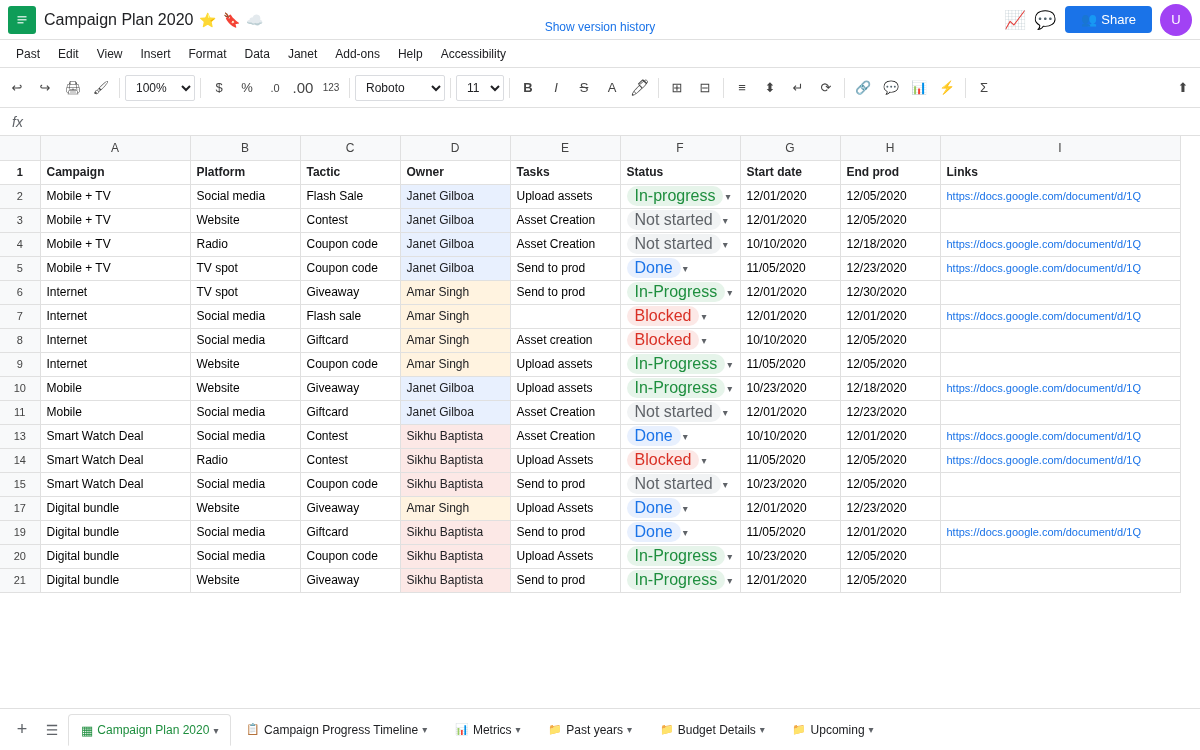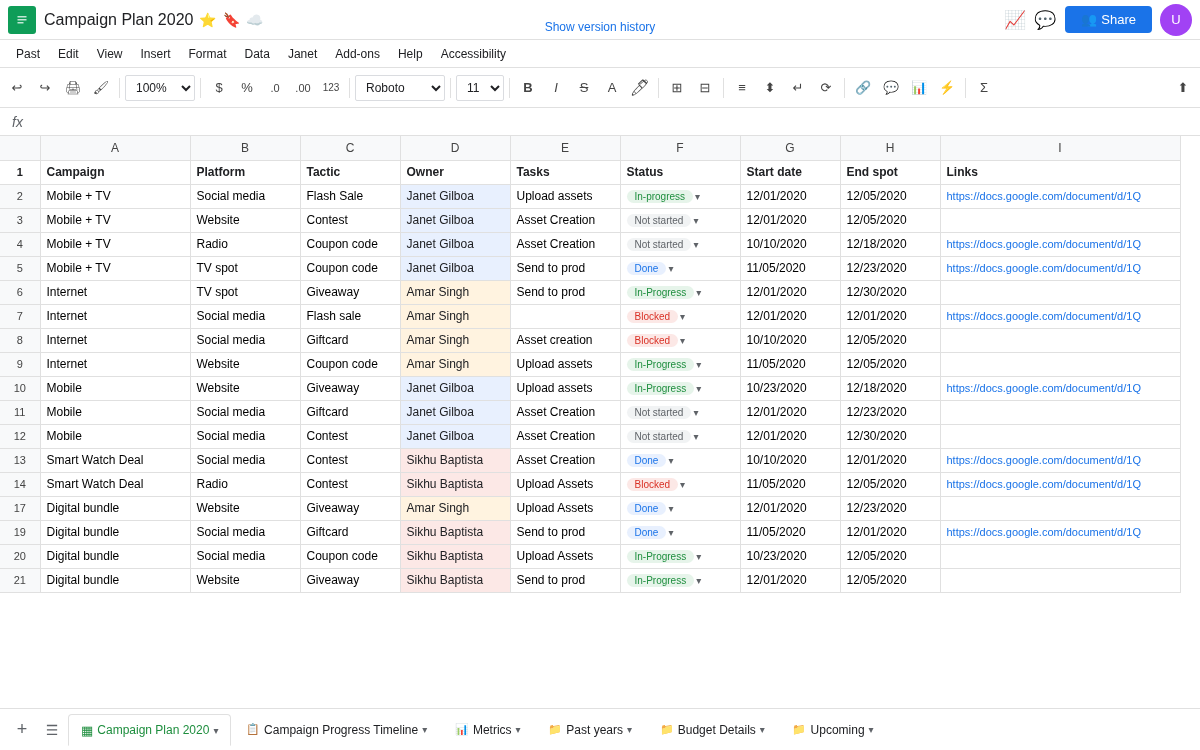--- a/index.html
+++ b/index.html
@@ -37,21 +37,21 @@
     
     .spreadsheet { display: flex; flex-direction: column; flex: 1; overflow: hidden; }
 
     .grid-wrapper { overflow: auto; flex: 1; }
     table { border-collapse: collapse; table-layout: fixed; }
     table th, table td { border-right: 1px solid #e0e0e0; border-bottom: 1px solid #e0e0e0; padding: 0 6px; white-space: nowrap; overflow: hidden; text-overflow: ellipsis; height: 24px; font-size: 12px; }
     table thead th { background: #f8f9fa; font-weight: 500; color: #444; text-align: center; position: sticky; top: 0; z-index: 5; }
     .row-num { width: 40px; min-width: 40px; background: #f8f9fa; text-align: center; color: #444; font-size: 11px; position: sticky; left: 0; z-index: 4; }
     .header-row td { background: #fff; font-weight: 600; color: #202124; }
 
-    .status-badge { display: inline-flex; align-items: center; gap: 4px; padding: 1px 8px; border-radius: 12px; font-size: 10px; font-weight: 500; }
+    .status-badge { display: inline-flex; align-items: center; gap: 4px; padding: 1px 8px; border-radius: 12px; font-size: 16px; font-weight: 500; }
 
     .status-cell { display: flex; align-items: center; gap: 2px; }
     .dropdown-arrow { color: #5f6368; font-size: 10px; cursor: pointer; }
 
     
     .bottom-bar { height: 42px; background: #fff; border-top: 1px solid #e0e0e0; display: flex; align-items: center; padding: 0 8px; gap: 2px; overflow: hidden; }
     .add-sheet-btn { width: 28px; height: 28px; display: flex; align-items: center; justify-content: center; cursor: pointer; border-radius: 50%; font-size: 18px; color: #5f6368; }
     .sheets-icon { width: 28px; height: 28px; display: flex; align-items: center; justify-content: center; cursor: pointer; color: #5f6368; font-size: 14px; }
     .sheet-tab { display: flex; align-items: center; gap: 4px; height: 32px; padding: 0 12px; border-radius: 4px 4px 0 0; cursor: pointer; font-size: 12px; color: #202124; border: 1px solid transparent; }
     .sheet-tab.active { background: #fff; border: 1px solid #e0e0e0; border-bottom: 1px solid #fff; margin-bottom: -1px; color: #1e8e3e; font-weight: 500; }
@@ -119,21 +119,21 @@
     <button class="tb-btn">🖨</button>
     <button class="tb-btn">🖌</button>
     <div class="tb-separator"></div>
     <select class="tb-select" style="width:70px;">
       <option>100%</option>
     </select>
     <div class="tb-separator"></div>
     <button class="tb-btn">$</button>
     <button class="tb-btn">%</button>
     <button class="tb-btn" style="font-size:11px;">.0</button>
-    <button class="tb-btn" style="font-size:11px;">.00</button>
+    <button class="tb-btn" style="font-size:15px;">.00</button>
     <button class="tb-btn" style="font-size:10px;">123</button>
     <div class="tb-separator"></div>
     <select class="tb-select" style="width:90px;">
       <option>Roboto</option>
     </select>
     <div class="tb-separator"></div>
     <select class="tb-select" style="width:48px;">
       <option>11</option>
     </select>
     <div class="tb-separator"></div>
@@ -198,21 +198,21 @@
 
           <tr class="header-row">
             <td class="row-num">1</td>
             <td><strong>Campaign</strong></td>
             <td><strong>Platform</strong></td>
             <td><strong>Tactic</strong></td>
             <td><strong>Owner</strong></td>
             <td><strong>Tasks</strong></td>
             <td><strong>Status</strong></td>
             <td><strong>Start date</strong></td>
-            <td><strong>End spot</strong></td>
+            <td><strong>End prod</strong></td>
             <td><strong>Links</strong></td>
           </tr>
         <tr>
     <td class="row-num">2</td>
     <td>Mobile + TV</td>
     <td>Social media</td>
     <td>Flash Sale</td>
     <td style="background:#e8f0fe; color:#202124;">Janet Gilboa</td>
     <td>Upload assets</td>
     <td>
@@ -372,37 +372,20 @@
       <div class="status-cell">
         <span class="status-badge" style="background:#f1f3f4; color:#5f6368;">Not started</span>
         <span class="dropdown-arrow">▾</span>
       </div>
     </td>
     <td>12/01/2020</td>
     <td>12/23/2020</td>
     <td style="color:#1a73e8; font-size:11px;"></td>
   </tr>
             <tr>
-    <td class="row-num">12</td>
-    <td>Mobile</td>
-    <td>Social media</td>
-    <td>Contest</td>
-    <td style="background:#e8f0fe; color:#202124;">Janet Gilboa</td>
-    <td>Asset Creation</td>
-    <td>
-      <div class="status-cell">
-        <span class="status-badge" style="background:#f1f3f4; color:#5f6368;">Not started</span>
-        <span class="dropdown-arrow">▾</span>
-      </div>
-    </td>
-    <td>12/01/2020</td>
-    <td>12/30/2020</td>
-    <td style="color:#1a73e8; font-size:11px;"></td>
-  </tr>
-            <tr>
     <td class="row-num">13</td>
     <td>Smart Watch Deal</td>
     <td>Social media</td>
     <td>Contest</td>
     <td style="background:#fce8e6; color:#202124;">Sikhu Baptista</td>
     <td>Asset Creation</td>
     <td>
       <div class="status-cell">
         <span class="status-badge" style="background:#e8f0fe; color:#1a73e8;">Done</span>
         <span class="dropdown-arrow">▾</span>
@@ -421,20 +404,37 @@
     <td>Upload Assets</td>
     <td>
       <div class="status-cell">
         <span class="status-badge" style="background:#fce8e6; color:#d93025;">Blocked</span>
         <span class="dropdown-arrow">▾</span>
       </div>
     </td>
     <td>11/05/2020</td>
     <td>12/05/2020</td>
     <td style="color:#1a73e8; font-size:11px;">https://docs.google.com/document/d/1Q</td>
+  </tr>
+            <tr>
+    <td class="row-num">15</td>
+    <td>Smart Watch Deal</td>
+    <td>Social media</td>
+    <td>Coupon code</td>
+    <td style="background:#fce8e6; color:#202124;">Sikhu Baptista</td>
+    <td>Send to prod</td>
+    <td>
+      <div class="status-cell">
+        <span class="status-badge" style="background:#f1f3f4; color:#5f6368;">Not started</span>
+        <span class="dropdown-arrow">▾</span>
+      </div>
+    </td>
+    <td>10/23/2020</td>
+    <td>12/05/2020</td>
+    <td style="color:#1a73e8; font-size:11px;"></td>
   </tr>
             <tr>
     <td class="row-num">17</td>
     <td>Digital bundle</td>
     <td>Website</td>
     <td>Giveaway</td>
     <td style="background:#fff3e0; color:#202124;">Amar Singh</td>
     <td>Upload Assets</td>
     <td>
       <div class="status-cell">

